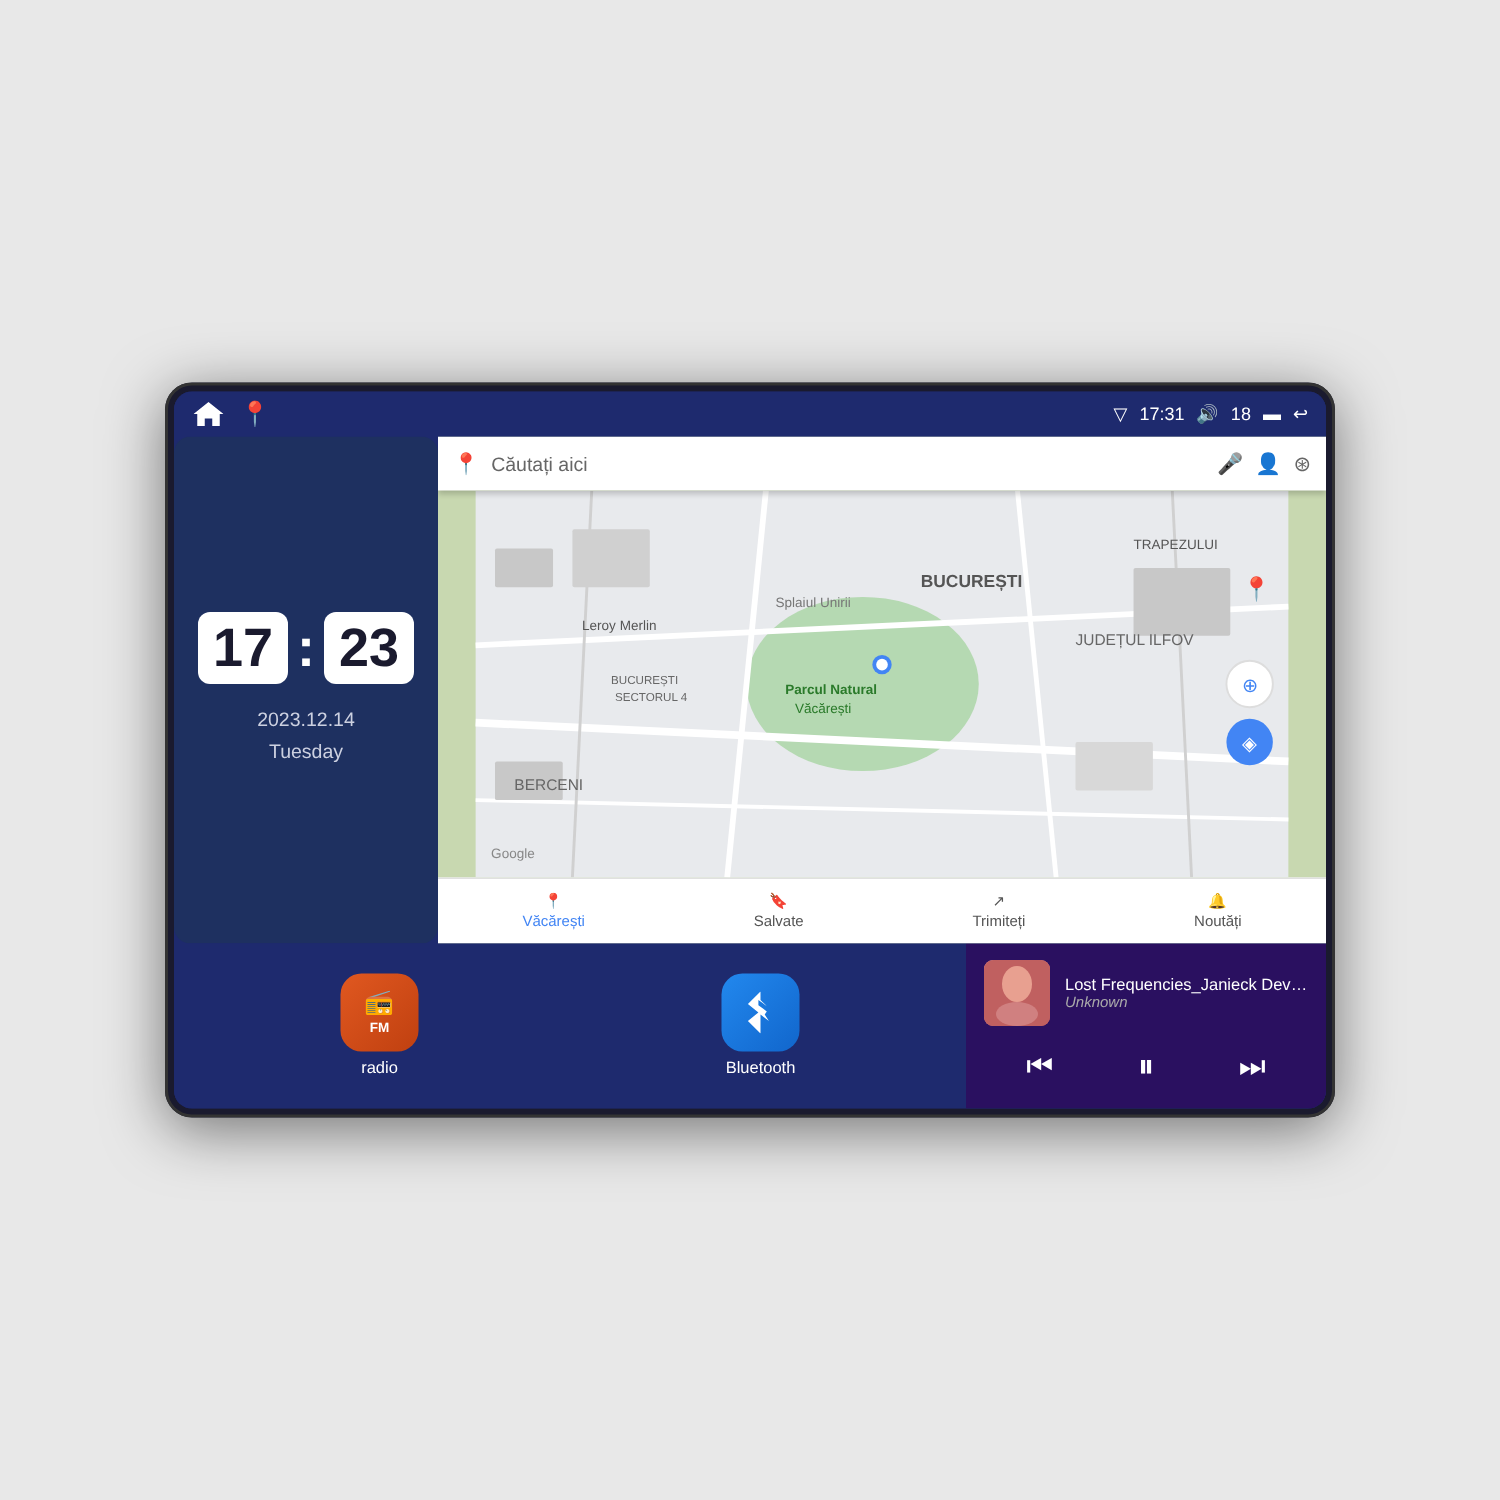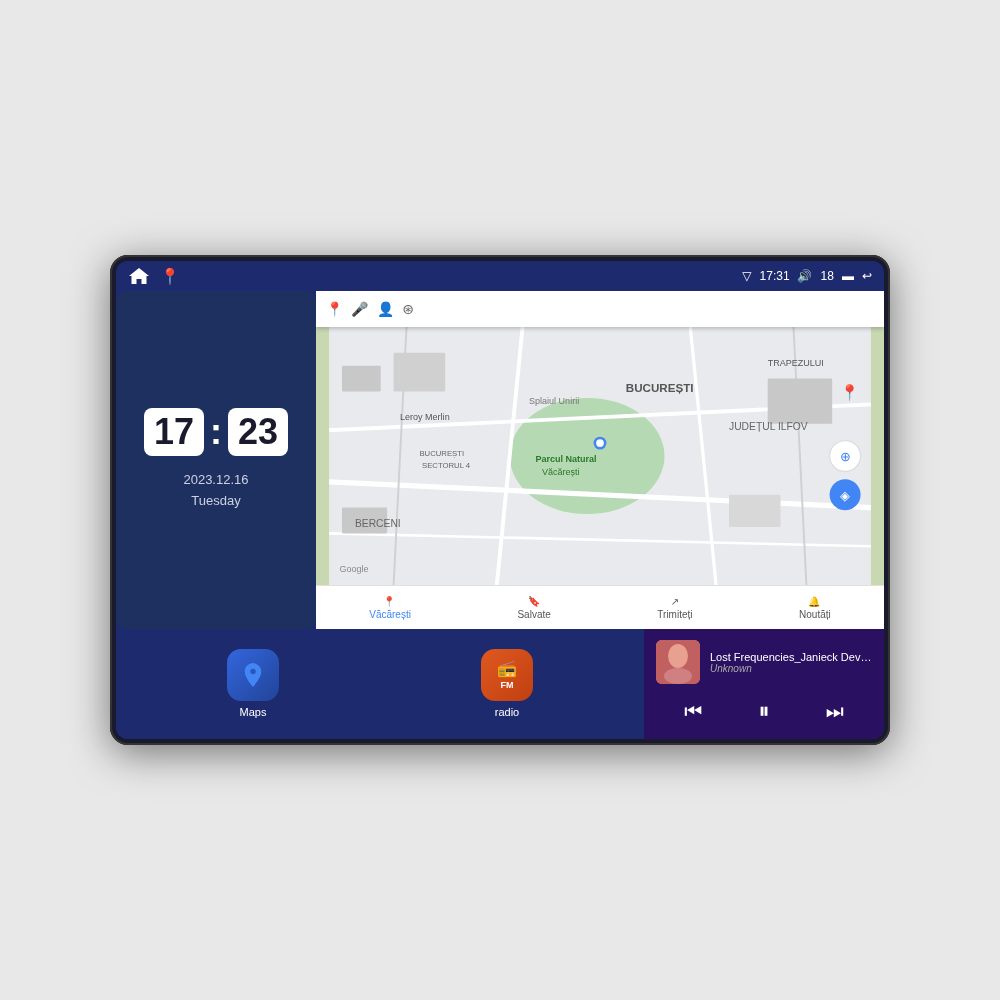--- a/index.html
+++ b/index.html
@@ -69,21 +69,21 @@
     
     .main-content {
       flex: 1;
       display: flex;
       flex-direction: row;
       overflow: hidden;
     }
 
     
     .left-panel {
-      width: 200px;
+      width: 176px;
       background: #1e3060;
       display: flex;
       flex-direction: column;
       align-items: center;
       justify-content: center;
       flex-shrink: 0;
       padding: 10px;
       border-radius: 11px;
     }
 
@@ -298,28 +298,29 @@
 
     <div class="main-content">
 
       <div class="left-panel">
         <div class="clock-display">
           <div class="clock-digit">17</div>
           <div class="clock-colon">:</div>
           <div class="clock-digit">23</div>
         </div>
         <div class="date-text">
-          <div>2023.12.16</div>
+          <div>2023.12.14</div>
           <div>Tuesday</div>
         </div>
       </div>
 
       <div class="map-panel">
         <div class="map-search-bar">
           <span class="map-pin-small">📍</span>
+          <span class="map-search-text">Căutați aici</span>
           <div class="map-search-icons">
             <span>🎤</span>
             <span>👤</span>
             <span>⊛</span>
           </div>
         </div>
 
         <div class="map-area">
           
           <svg class="map-svg" viewBox="0 0 420 200" xmlns="http://www.w3.org/2000/svg">
@@ -388,40 +389,39 @@
         </div>
       </div>
 
     </div>
 
     <div class="bottom-section">
 
       <div class="app-icons-panel">
 
 
-        <div class="app-icon-item">
-          <div class="app-icon-circle" style="background: linear-gradient(135deg, #3366dd, #224499);">
-            <svg width="28" height="28" viewBox="0 0 24 24">
-              <path d="M12 2C8.13 2 5 5.13 5 9c0 5.25 7 13 7 13s7-7.75 7-13c0-3.87-3.13-7-7-7zm0 9.5c-1.38 0-2.5-1.12-2.5-2.5s1.12-2.5 2.5-2.5 2.5 1.12 2.5 2.5-1.12 2.5-2.5 2.5z" fill="#4285f4"></path>
-              <path d="M12 2C8.13 2 5 5.13 5 9c0 5.25 7 13 7 13s7-7.75 7-13c0-3.87-3.13-7-7-7zm0 9.5c-1.38 0-2.5-1.12-2.5-2.5s1.12-2.5 2.5-2.5 2.5 1.12 2.5 2.5-1.12 2.5-2.5 2.5z" fill="#4285f4"></path>
-            </svg>
-          </div>
-          <span class="app-icon-label">Maps</span>
-        </div>
 
         <div class="app-icon-item">
           <div class="app-icon-circle" style="background: linear-gradient(135deg, #e05820, #c04010);">
             <span style="font-size:22px; color:#fff; font-weight:bold; font-size:10px; line-height:1.2; text-align:center; display:flex; flex-direction:column; align-items:center; justify-content:center; height:100%;">
               <span style="font-size:16px;">📻</span>
               <span style="font-size:9px; margin-top:1px;">FM</span>
             </span>
           </div>
           <span class="app-icon-label">radio</span>
         </div>
 
+        <div class="app-icon-item">
+          <div class="app-icon-circle" style="background: linear-gradient(135deg, #2288ee, #1166cc);">
+            <svg width="22" height="28" viewBox="0 0 14 20" fill="white">
+              <path d="M7 0L1 6l5 4-5 4 6 6V11l4 3-1-1.5L9 11l1-1.5-4-3V4l4 3L9 6l-2-2V0z"></path>
+            </svg>
+          </div>
+          <span class="app-icon-label">Bluetooth</span>
+        </div>
 
 
       </div>
 
       <div class="music-panel">
         <div class="music-top">
           <div class="music-thumb">
 
             <svg width="44" height="44" viewBox="0 0 44 44">
               <rect width="44" height="44" fill="#c06060"></rect>

